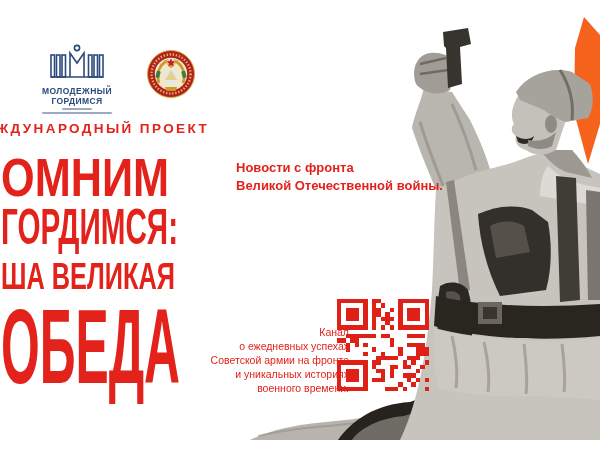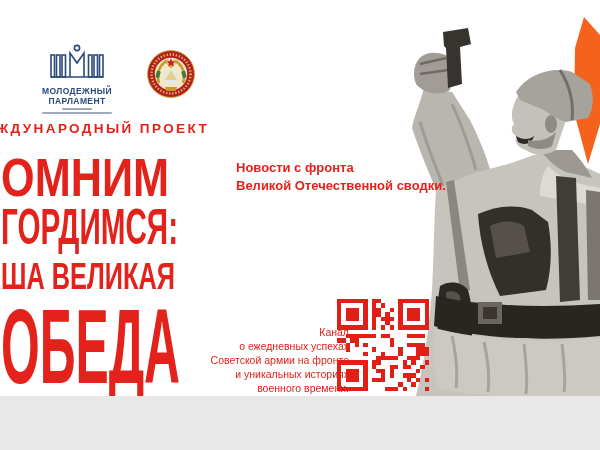--- a/index.html
+++ b/index.html
@@ -1,17 +1,17 @@
 <!DOCTYPE html>
 <html><head>
 <meta charset="utf-8">
 <style>
   html,body{margin:0;padding:0;background:#e8e8e8;}
   .poster{
-    position:relative;width:600px;height:396px;background:#ffffff;
+    position:relative;width:600px;height:450px;background:#ffffff;
     overflow:hidden;font-family:"Liberation Sans",sans-serif;
     --red:#e3221b; --orange:#f4621c; --navy:#2a4a7c; --qr-red:#e01f16;
   }
   .abs{position:absolute;}
 
   
   .yp-logo{left:36px;top:43px;width:82px;text-align:center;}
   .yp-title{color:var(--navy);font-weight:700;font-size:8.5px;letter-spacing:.4px;line-height:9.5px;margin-top:2px;}
   .yp-sub{height:2px;background:#9daabf;margin:2px auto 0;border-radius:1px;}
   .yp-sub.s1{width:30px;}
@@ -110,21 +110,21 @@
         <rect x="13" y="12" width="3.5" height="22"></rect>
         <rect x="39.5" y="12" width="3.5" height="22"></rect>
         <rect x="45" y="12" width="3.5" height="22"></rect>
         <rect x="50.5" y="12" width="3.5" height="22"></rect>
         <path d="M21,34 L21,10 L28,20 L35,10 L35,34"></path>
         <circle cx="28" cy="5" r="2.6"></circle>
         <path d="M2,34 L54,34"></path>
       </g>
     </svg>
     <div class="yp-title">МОЛОДЕЖНЫЙ</div>
-    <div class="yp-title" style="margin-top:0;">ПАРЛАМЕНТ</div>
+    <div class="yp-title" style="margin-top:0;">ГОРДИМСЯ</div>
     <div class="yp-sub s1"></div>
     <div class="yp-sub s2"></div>
   </div>
 
   <svg class="abs emblem" width="50" height="50" viewBox="-25 -25 50 50" aria-hidden="true">
     <circle r="23.5" fill="#b01f24" stroke="#d8a93a" stroke-width="1"></circle>
     <circle r="19.5" fill="none" stroke="#e0b84a" stroke-width="2.4" stroke-dasharray="1.4,1.7"></circle>
     <circle r="16.2" fill="#f2e7c9"></circle>
     <path d="M-12,9 C-15,0 -12,-9 -4,-13" fill="none" stroke="#c79a2e" stroke-width="2.6"></path>
     <path d="M12,9 C15,0 12,-9 4,-13" fill="none" stroke="#c79a2e" stroke-width="2.6"></path>
@@ -140,21 +140,21 @@
   <div class="abs project-label">ЖДУНАРОДНЫЙ ПРОЕКТ</div>
 
   <svg class="abs title-svg" width="235" height="300" viewBox="0 0 235 300">
     <text x="1" y="56" font-size="54" textLength="168" lengthAdjust="spacingAndGlyphs">ОМНИМ</text>
     <text x="1" y="104" font-size="50" textLength="177" lengthAdjust="spacingAndGlyphs">ГОРДИМСЯ:</text>
     <text x="1" y="149" font-size="37" textLength="174" lengthAdjust="spacingAndGlyphs">ША ВЕЛИКАЯ</text>
     <text x="1" y="243" font-size="106" textLength="179" lengthAdjust="spacingAndGlyphs">ОБЕДА</text>
   </svg>
 
   <div class="abs para para-news">Новости с фронта
-Великой Отечественной сводки.</div>
+Великой Отечественной войны.</div>
 
   <div class="abs qr-caption">Канал
 о ежедневных успехах
 Советской армии на фронте
 и уникальных историях
 военного времени.</div>
   <div class="abs qr-box">
     <svg id="qr-svg" width="92" height="92" viewBox="0 0 21 21" shape-rendering="crispEdges" aria-hidden="true">
         <rect x="0" y="0" width="1" height="1" fill="#e01f16"></rect>
         <rect x="1" y="0" width="1" height="1" fill="#e01f16"></rect>

